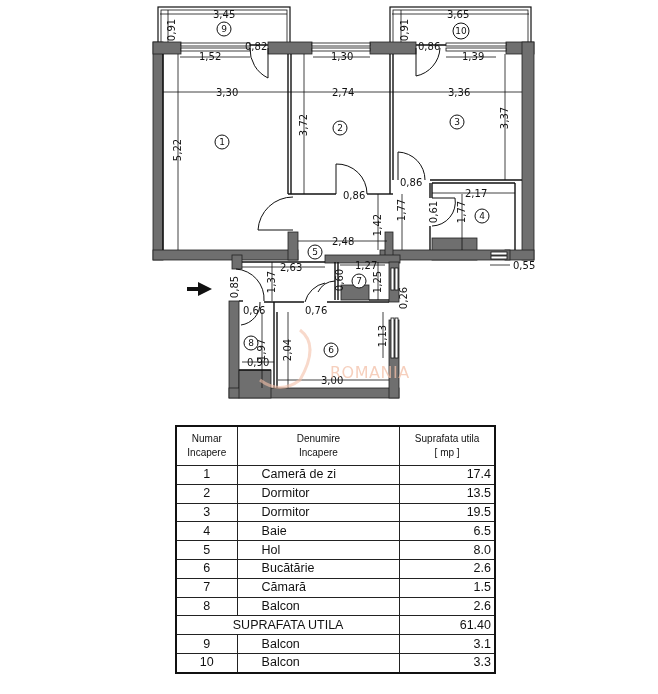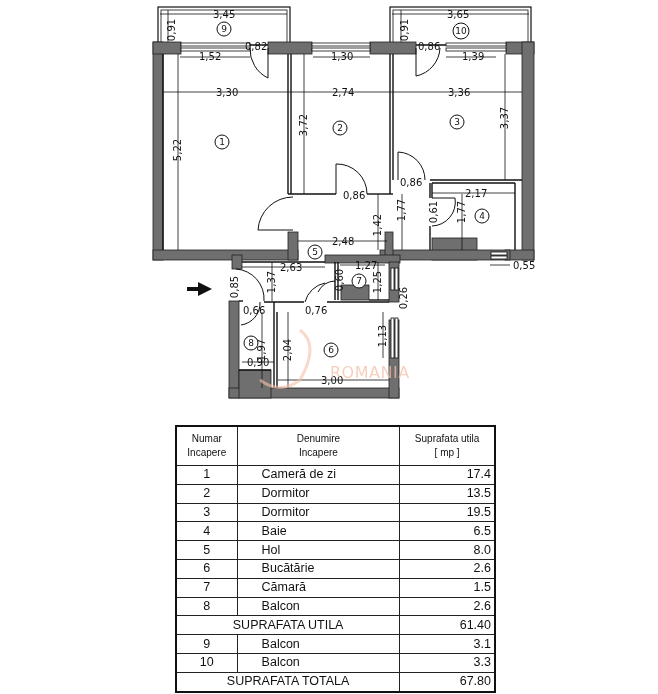--- a/index.html
+++ b/index.html
@@ -290,18 +290,14 @@
     <tr>
         <td class="c-num">9</td>
         <td class="c-name">Balcon</td>
         <td class="c-area">3.1</td>
       </tr>
     <tr>
         <td class="c-num">10</td>
         <td class="c-name">Balcon</td>
         <td class="c-area">3.3</td>
       </tr>
-    <tr>
-        <td class="c-sum" colspan="2">SUPRAFATA TOTALA</td>
-        <td class="c-area">67.80</td>
-      </tr>
   </tbody>
 </table>
 
 </body></html>

